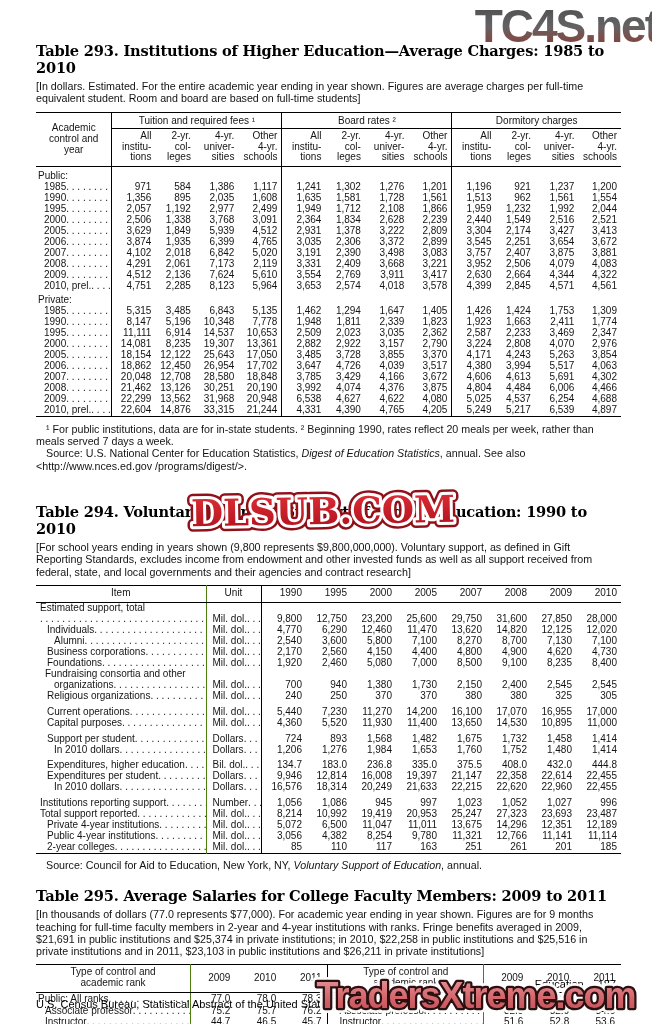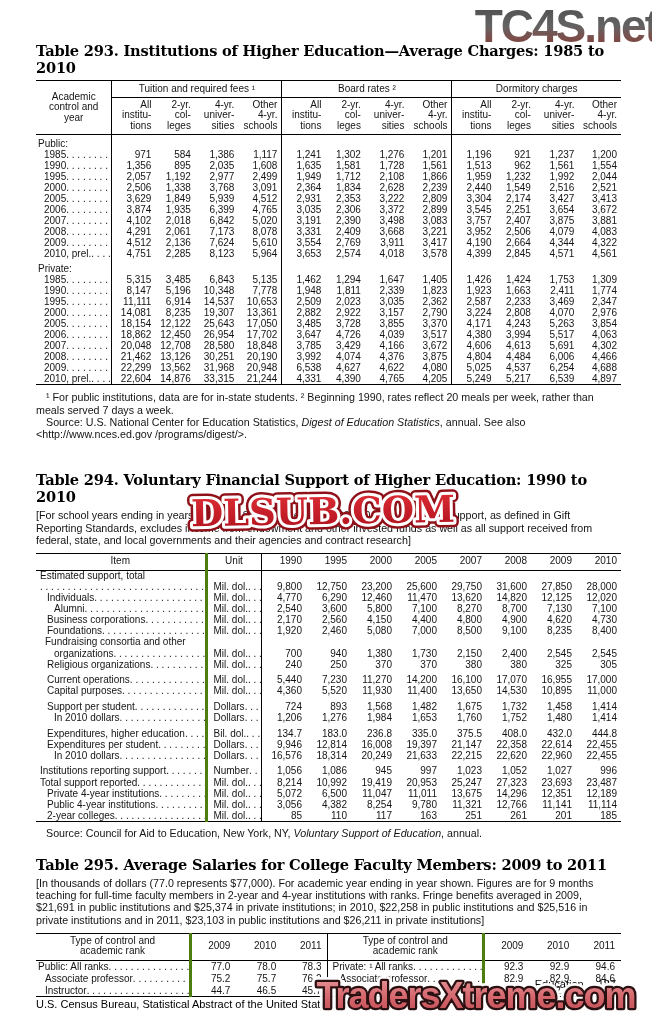--- a/index.html
+++ b/index.html
@@ -20,21 +20,21 @@
   .lbl .dots{flex:1 1 auto;overflow:hidden;white-space:nowrap;color:#141414}
   .lbl .dots::after{content:". . . . . . . . . . . . . . . . . . . . . . . . . . . . . . . ."}
 
   
   #t293{border-top:1.5px solid #000;border-bottom:1.5px solid #000;margin-bottom:6px}
   #t293 thead th{vertical-align:middle}
   #t293 .grp{text-align:center;border-bottom:1px solid #000;padding:3px 0 2px}
   #t293 .sub{white-space:pre-line;text-align:right;padding:2px 4px 3px 0;vertical-align:bottom}
   #t293 .stubh{white-space:pre-line;text-align:center;vertical-align:middle}
   #t293 thead .hb{border-bottom:1px solid #000}
-  .vr{border-left:3px solid #4d7c0f}
+  .vr{border-left:1px solid #4d7c0f}
   .vr2{border-left:1.5px solid #000}
   #t293 tbody td{padding-top:.4px}
   #t293 tr.sec td{padding-top:4px}
   #t293 .stub{padding-left:2px}
   #t293 .yr .lbl{padding-left:6px}
 
   
   #t294{border-top:1.5px solid #000;border-bottom:1.5px solid #000;margin-bottom:5px}
   #t294 thead th{border-bottom:1px solid #000;padding:2px 0 3px}
   #t294 thead .hitem{text-align:center}
@@ -71,20 +71,21 @@
   #wm-bot{top:968px;left:266px;width:420px;height:58px}
   svg text{font-family:"Liberation Sans",sans-serif;font-weight:bold}
   #wm-mid text{font-family:"DejaVu Serif",serif}
 </style>
 </head>
 <body>
 
 <div class="page">
 
   <h1 class="tbl-title">Table 293. Institutions of Higher Education—Average Charges: 1985 to 2010</h1>
+  <p class="note">[In dollars. Estimated. For the entire academic year ending in year shown. Figures are average charges per full-time equivalent student. Room and board are based on full-time students]</p>
 
   <table id="t293">
     <colgroup>
       <col style="width:75px">
       <col style="width:43px">
         <col style="width:39px">
         <col style="width:43px">
         <col style="width:43px">
       <col style="width:43px">
         <col style="width:39px">
@@ -244,21 +245,21 @@
             <span class="lbl" style="padding-left: 6px;">
               <span class="t">2005</span>
               <span class="dots"></span>
             </span>
           </td>
           <td class="num">3,629</td>
           <td class="num">1,849</td>
           <td class="num">5,939</td>
           <td class="num">4,512</td>
           <td class="num vr2">2,931</td>
-          <td class="num">2,353</td>
+          <td class="num">1,378</td>
           <td class="num">3,222</td>
           <td class="num">2,809</td>
           <td class="num vr2">3,304</td>
           <td class="num">2,174</td>
           <td class="num">3,427</td>
           <td class="num">3,413</td>
         </tr>
         <tr>
           <td class="stub yr" style="border-right: 1px solid rgb(0, 0, 0);">
             <span class="lbl" style="padding-left: 6px;">
@@ -302,21 +303,21 @@
         <tr>
           <td class="stub yr" style="border-right: 1px solid rgb(0, 0, 0);">
             <span class="lbl" style="padding-left: 6px;">
               <span class="t">2008</span>
               <span class="dots"></span>
             </span>
           </td>
           <td class="num">4,291</td>
           <td class="num">2,061</td>
           <td class="num">7,173</td>
-          <td class="num">8,078</td>
+          <td class="num">2,119</td>
           <td class="num vr2">3,331</td>
           <td class="num">2,409</td>
           <td class="num">3,668</td>
           <td class="num">3,221</td>
           <td class="num vr2">3,952</td>
           <td class="num">2,506</td>
           <td class="num">4,079</td>
           <td class="num">4,083</td>
         </tr>
         <tr>
@@ -327,21 +328,21 @@
             </span>
           </td>
           <td class="num">4,512</td>
           <td class="num">2,136</td>
           <td class="num">7,624</td>
           <td class="num">5,610</td>
           <td class="num vr2">3,554</td>
           <td class="num">2,769</td>
           <td class="num">3,911</td>
           <td class="num">3,417</td>
-          <td class="num vr2">4,190</td>
+          <td class="num vr2">2,630</td>
           <td class="num">2,664</td>
           <td class="num">4,344</td>
           <td class="num">4,322</td>
         </tr>
         <tr>
           <td class="stub yr" style="border-right: 1px solid rgb(0, 0, 0);">
             <span class="lbl" style="padding-left: 6px;">
               <span class="t">2010, prel.</span>
               <span class="dots"></span>
             </span>

